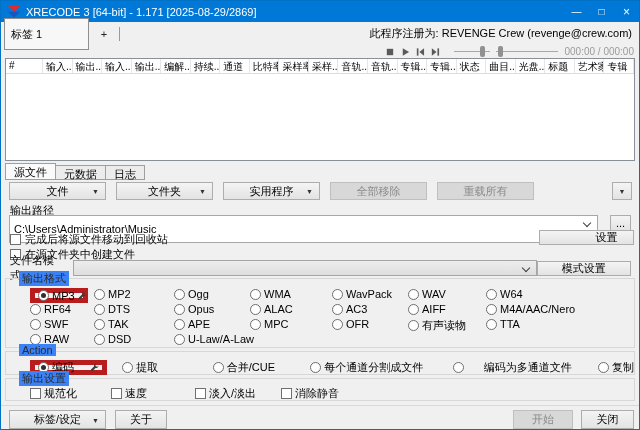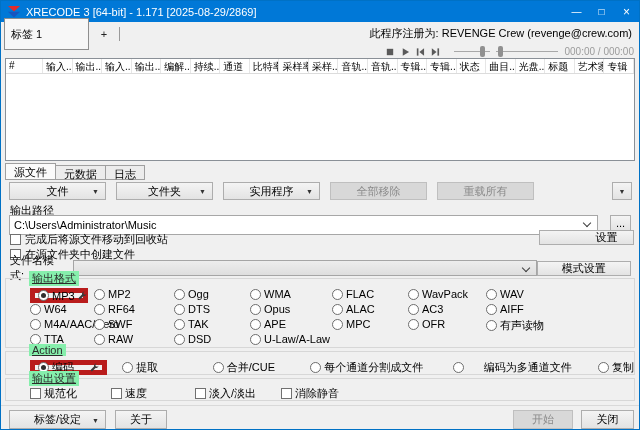--- a/index.html
+++ b/index.html
@@ -52,37 +52,37 @@
     display: flex; align-items: center; justify-content: center; position: relative;
     font-size: 11px; color: #000; white-space: nowrap; }
   .btn.dis { background: #d8d8d8; border-color: #bfbfbf; color: #8a8a8a; }
   .dda { position: absolute; right: 6px; top: 50%; transform: translateY(-50%); font-size: 7px; color: #333; }
   .toolbar { position: absolute; left: 8px; right: 7px; top: 181px; height: 18px; display: flex; gap: 10px; }
   .w97 { width: 97px; flex: none; }
   .ddonly { width: 20px; margin-left: auto; flex: none; }
   .ddonly .ddc { font-size: 7px; color: #333; }
   
   .out-label { position: absolute; left: 9px; top: 202px; }
-  .combo-row { position: absolute; left: 8px; right: 8px; top: 214px; height: 20px; display: flex; gap: 12px; }
+  .combo-row { position: absolute; left: 8px; right: 8px; top: 214px; height: 28px; display: flex; gap: 12px; }
   .combo { flex: 1; position: relative; background: #fff; border: 1px solid #a7a7a7;
     display: flex; align-items: center; padding: 0 18px 0 4px; }
   .combo.gray { background: linear-gradient(#ededed, #dedede); border-color: #a5a5a5; }
   .chev { position: absolute; right: 7px; top: 4px; width: 6px; height: 6px;
     border-right: 1px solid #3c3c3c; border-bottom: 1px solid #3c3c3c; transform: rotate(45deg); }
   .browse-btn { flex: none; width: 21px; height: 16px; }
   .chk-row { position: absolute; left: 9px; display: flex; align-items: center; gap: 4px; }
   .checkbox { width: 11px; height: 11px; background: #fff; border: 1px solid #707070; flex: none; }
   .right-btn { position: absolute; left: 538px; width: 95px; height: 15px; padding-left: 40px; }
   .pattern-row { position: absolute; left: 9px; right: 8px; top: 259px; height: 16px; display: flex; align-items: center; }
   .pattern-row .plabel { margin-right: 5px; }
   .pattern-row .combo { flex: none; width: 464px; height: 16px; }
   .pattern-row .btn { margin-left: auto; width: 95px; height: 15px; }
   
   .fs { position: absolute; left: 4px; right: 4px; border: 1px solid #d7d7d7; }
-  .fs-label { position: absolute; top: -8px; left: 23px; background: #86efac; padding: 0 3px; font-size: 11px; color: #2b2b2b; text-decoration: underline; }
+  .fs-label { position: absolute; top: -8px; left: 13px; background: #3b82f6; padding: 0 3px; font-size: 11px; color: #2b2b2b; }
   .fs-format { top: 277px; height: 70px; }
   .fmt-grid { display: grid; grid-template-columns: 64px 80px 76px 82px 76px 78px auto;
     padding: 9px 0 0 24px; }
   .fmt-grid .cell { height: 15px; }
   .opt { display: flex; align-items: center; gap: 3px; font-size: 11px; white-space: nowrap; }
   .radio { width: 11px; height: 11px; border: 1px solid #6d6d6d; border-radius: 50%; background: #fff;
     position: relative; flex: none; }
   .radio.sel::after { content: ""; position: absolute; left: 2px; top: 2px; right: 2px; bottom: 2px;
     background: #2f2f2f; border-radius: 50%; }
   .boxed { border: 5px solid #b91c1c; background: #f1f1f1; height: 15px; padding: 0 3px; }
@@ -280,26 +280,20 @@
         </div>
         <div class="cell">
           <label class="opt">
             <span class="radio"></span>
             <span class="olabel">WMA</span>
           </label>
         </div>
         <div class="cell">
           <label class="opt">
             <span class="radio"></span>
-            <span class="olabel">FLAC</span>
-          </label>
-        </div>
-        <div class="cell">
-          <label class="opt">
-            <span class="radio"></span>
             <span class="olabel">WavPack</span>
           </label>
         </div>
         <div class="cell">
           <label class="opt">
             <span class="radio"></span>
             <span class="olabel">WAV</span>
           </label>
         </div>
         <div class="cell">

